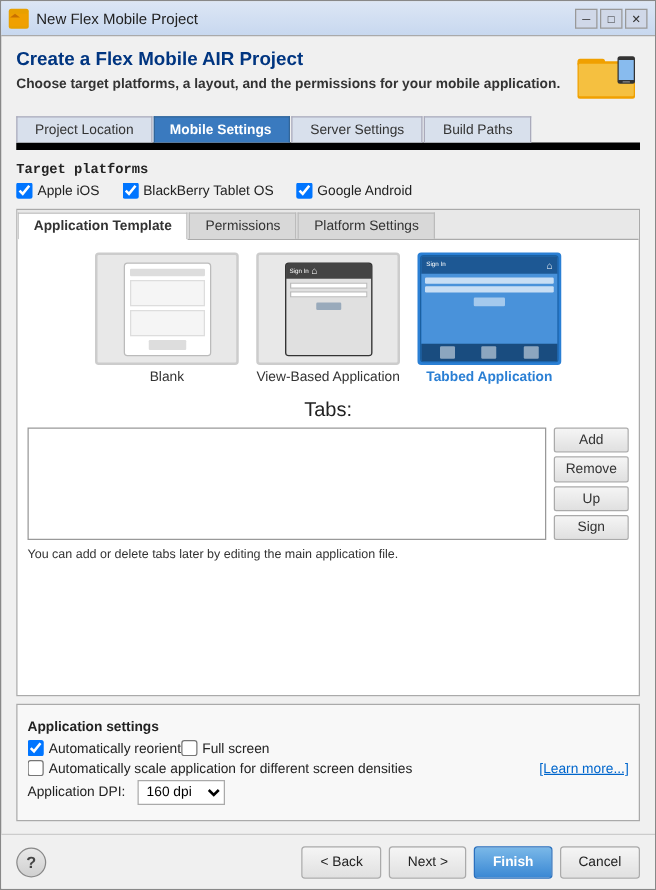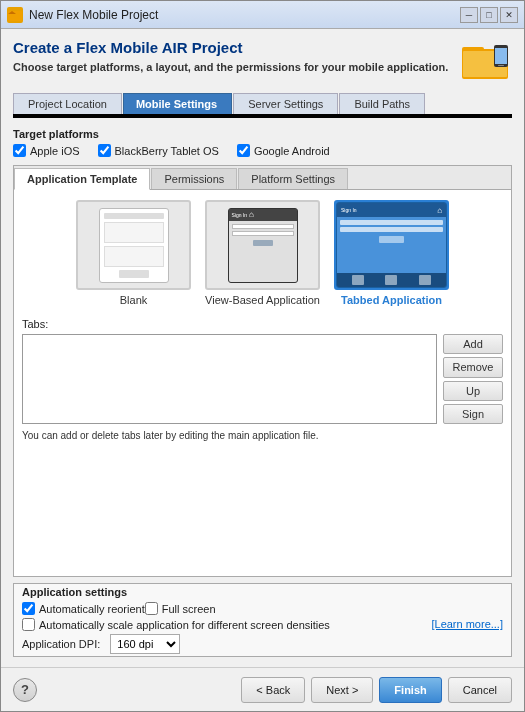--- a/index.html
+++ b/index.html
@@ -88,21 +88,21 @@
       height: 44px;
       margin-left: 8px;
       display: flex;
       align-items: center;
       justify-content: center;
       flex-shrink: 0;
     }
     
     .wizard-tabs {
       display: flex;
-      border-bottom: 4px solid #000000;
+      border-bottom: 6px solid #000000;
       margin-bottom: 10px;
       flex-shrink: 0;
     }
     .wizard-tab {
       padding: 4px 14px;
       font-size: 11px;
       color: #333;
       background: #d8e0ec;
       border: 1px solid #aab;
       border-bottom: none;
@@ -115,20 +115,21 @@
       font-weight: bold;
       border-color: #336699;
       padding-left: 12px;
     }
     
     .section-label {
       font-size: 11px;
       font-weight: bold;
       color: #222;
       margin-bottom: 4px;
+      font-family: Liberation Mono, monospace;
     }
     .platforms-row {
       display: flex;
       align-items: center;
       gap: 18px;
       margin-bottom: 8px;
     }
     .checkbox-item {
       display: flex;
       align-items: center;
@@ -308,22 +309,23 @@
     .phone-tab-icon { width: 12px; height: 10px; background: rgba(255,255,255,0.5); border-radius: 1px; }
 
     
     .tabs-section {
       margin-top: 4px;
       display: flex;
       flex-direction: column;
       gap: 4px;
     }
     .tabs-label {
-      font-size: 11px;
+      font-size: 16px;
       color: #222;
+      text-align: center;
     }
     .tabs-input-row {
       display: flex;
       gap: 6px;
       height: 90px;
     }
     .tabs-listbox {
       flex: 1;
       border: 1px solid #999;
       background: white;
@@ -349,38 +351,38 @@
       color: #333;
     }
     .tabs-hint {
       font-size: 10px;
       color: #333;
       margin-top: 2px;
     }
     
     .app-settings {
       border: 1px solid #aaa;
-      padding: 2px 8px;
+      padding: 12px 8px;
       margin-top: 6px;
       background: #f8f8f8;
       flex-shrink: 0;
     }
     .app-settings-title {
       font-size: 11px;
       font-weight: bold;
       color: #222;
       margin-bottom: 4px;
     }
     .settings-row {
       display: flex;
       margin-bottom: 3px;
     }
     .settings-row2 {
       display: flex;
-      align-items: flex-start;
+      align-items: flex-end;
       margin-bottom: 3px;
     }
     .dpi-row {
       display: flex;
       align-items: center;
       gap: 10px;
       margin-top: 2px;
     }
     .dpi-label { font-size: 11px; color: #222; }
     .dpi-select {

